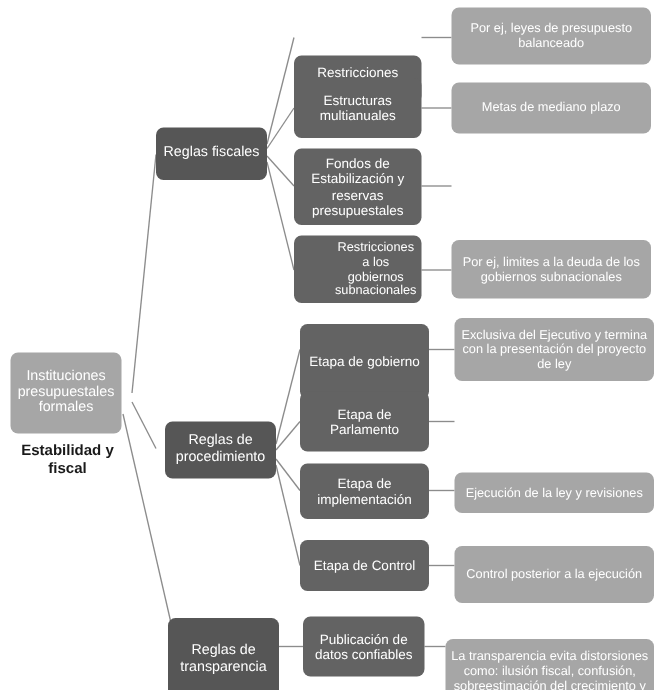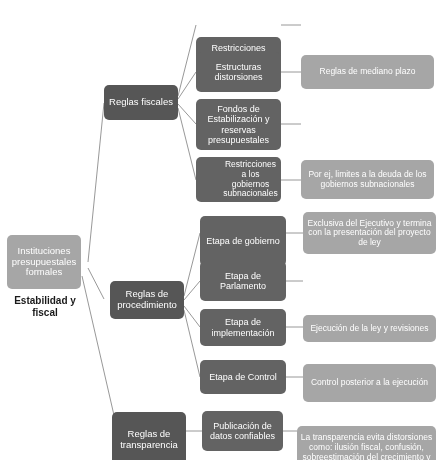--- a/index.html
+++ b/index.html
@@ -108,21 +108,21 @@
 
   <div class="node fill-l2" style="left:112px; top:412px; width:74px; height:56px; font-size:9.5px;">
     <span>Reglas de transparencia</span>
   </div>
 
   <div class="node fill-l3" style="left:196px; top:5px; width:85px; height:32px; font-size:9px;margin-top:32px;">
     <span>Restricciones númericas</span>
   </div>
 
   <div class="node fill-l3" style="left:196px; top:52px; width:85px; height:40px; font-size:9px;">
-    <span>Estructuras distorsiones</span>
+    <span>Estructuras multianuales</span>
   </div>
 
   <div class="node fill-l3" style="left:196px; top:99px; width:85px; height:51px; font-size:9px;">
     <span>Fondos de Estabilización y reservas presupuestales</span>
   </div>
 
   <div class="node fill-l3" style="left:196px; top:157px; width:85px; height:45px; font-size:8.5px;padding-left:27px;">
     <span>Restricciones a los gobiernos subnacionales</span>
   </div>
 
@@ -139,23 +139,26 @@
   </div>
 
   <div class="node fill-l3" style="left:200px; top:360px; width:86px; height:34px; font-size:9px;">
     <span>Etapa de Control</span>
   </div>
 
   <div class="node fill-l3" style="left:202px; top:411px; width:81px; height:40px; font-size:9px;">
     <span>Publicación de datos confiables</span>
   </div>
 
+  <div class="node fill-leaf" style="left:301px; top:5px; width:133px; height:38px; font-size:8.5px;">
+    <span>Por ej, leyes de presupuesto balanceado</span>
+  </div>
 
   <div class="node fill-leaf" style="left:301px; top:55px; width:133px; height:34px; font-size:8.5px;">
-    <span>Reglas de mediano plazo</span>
+    <span>Metas de mediano plazo</span>
   </div>
 
 
   <div class="node fill-leaf" style="left:301px; top:160px; width:133px; height:39px; font-size:8.5px;">
     <span>Por ej, limites a la deuda de los gobiernos subnacionales</span>
   </div>
 
   <div class="node fill-leaf" style="left:303px; top:212px; width:133px; height:42px; font-size:8.5px;">
     <span>Exclusiva del Ejecutivo y termina con la presentación del proyecto de ley</span>
   </div>

